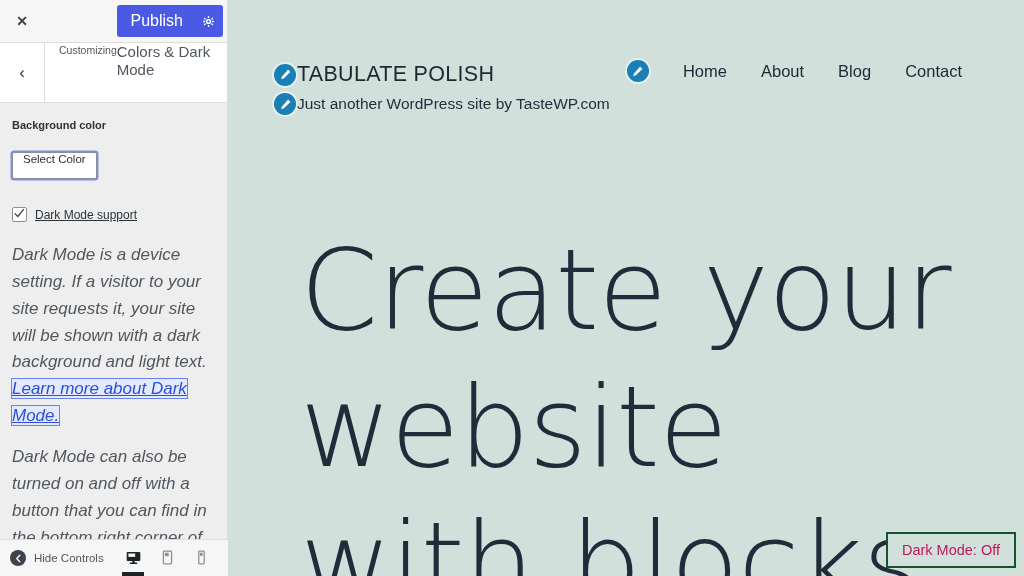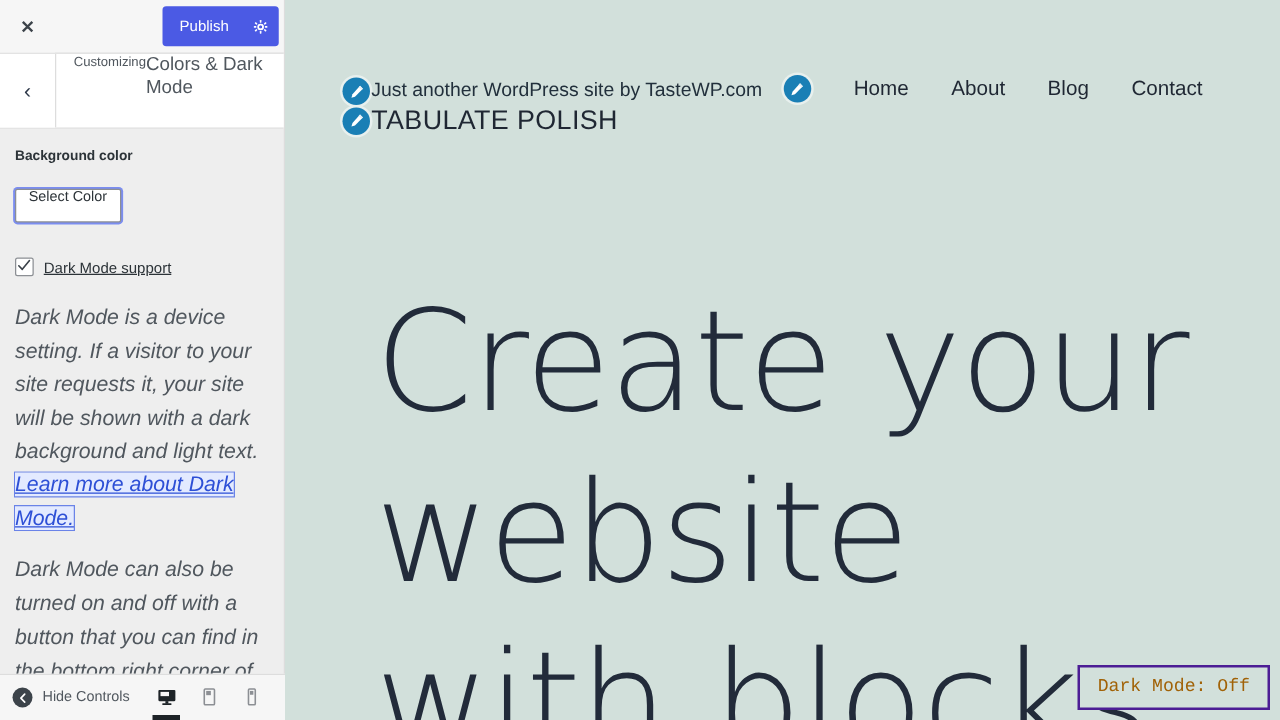--- a/index.html
+++ b/index.html
@@ -109,24 +109,24 @@
     color: #222b3a;
     word-spacing: 2px;
   }
 
   .dark-mode-toggle {
     position: absolute;
     right: 8px;
     bottom: 8px;
     padding: 9px 14px;
     background: #d2e0db;
-    border: 2px solid #4c1d95;
-    color: #a16207;
+    border: 2px solid #14532d;
+    color: #be185d;
     font-size: 14.5px;
-    font-family: Liberation Mono, monospace;
+    font-family: Liberation Sans, sans-serif;
     cursor: pointer;
     line-height: 1;
     border-radius: 0;
   }
 
   
   .customizer {
     position: absolute;
     left: 0;
     top: 0;
@@ -166,21 +166,21 @@
     align-items: stretch;
     height: 32px;
     background: #4b5ae4;
     border-radius: 3px;
     overflow: hidden;
   }
   .cz-publish {
     border: none;
     background: transparent;
     color: #ffffff;
-    font-size: 12px;
+    font-size: 16px;
     font-family: "Liberation Sans", sans-serif;
     padding: 0 10px 0 14px;
     cursor: pointer;
   }
   .cz-gear {
     border: none;
     background: transparent;
     width: 30px;
     display: flex;
     align-items: center;
@@ -371,37 +371,37 @@
 </head>
 <body>
 
 <div id="app">
 
   <div class="preview">
 
     <div class="site-header">
 
       <div class="branding">
+        <div class="brand-row title-row">
+          <span class="edit-shortcut">
+            <svg width="13" height="13" viewBox="0 0 20 20" aria-hidden="true">
+              <path d="M13.9 2.6 L17.4 6.1 L7.6 15.9 L3.3 17.2 L4.6 12.9 Z" fill="#ffffff"></path>
+              <path d="M13.9 2.6 L17.4 6.1 L15.7 7.8 L12.2 4.3 Z" fill="#e4eef5"></path>
+            </svg>
+          </span>
+          <span class="site-title">TABULATE POLISH</span>
+        </div>
         <div class="brand-row">
           <span class="edit-shortcut">
             <svg width="13" height="13" viewBox="0 0 20 20" aria-hidden="true">
               <path d="M13.9 2.6 L17.4 6.1 L7.6 15.9 L3.3 17.2 L4.6 12.9 Z" fill="#ffffff"></path>
               <path d="M13.9 2.6 L17.4 6.1 L15.7 7.8 L12.2 4.3 Z" fill="#e4eef5"></path>
             </svg>
           </span>
           <span class="site-tagline">Just another WordPress site by TasteWP.com</span>
-        </div>
-        <div class="brand-row title-row">
-          <span class="edit-shortcut">
-            <svg width="13" height="13" viewBox="0 0 20 20" aria-hidden="true">
-              <path d="M13.9 2.6 L17.4 6.1 L7.6 15.9 L3.3 17.2 L4.6 12.9 Z" fill="#ffffff"></path>
-              <path d="M13.9 2.6 L17.4 6.1 L15.7 7.8 L12.2 4.3 Z" fill="#e4eef5"></path>
-            </svg>
-          </span>
-          <span class="site-title">TABULATE POLISH</span>
         </div>
       </div>
 
       <nav class="site-nav">
         <span class="edit-shortcut">
           <svg width="13" height="13" viewBox="0 0 20 20" aria-hidden="true">
             <path d="M13.9 2.6 L17.4 6.1 L7.6 15.9 L3.3 17.2 L4.6 12.9 Z" fill="#ffffff"></path>
             <path d="M13.9 2.6 L17.4 6.1 L15.7 7.8 L12.2 4.3 Z" fill="#e4eef5"></path>
           </svg>
         </span>

